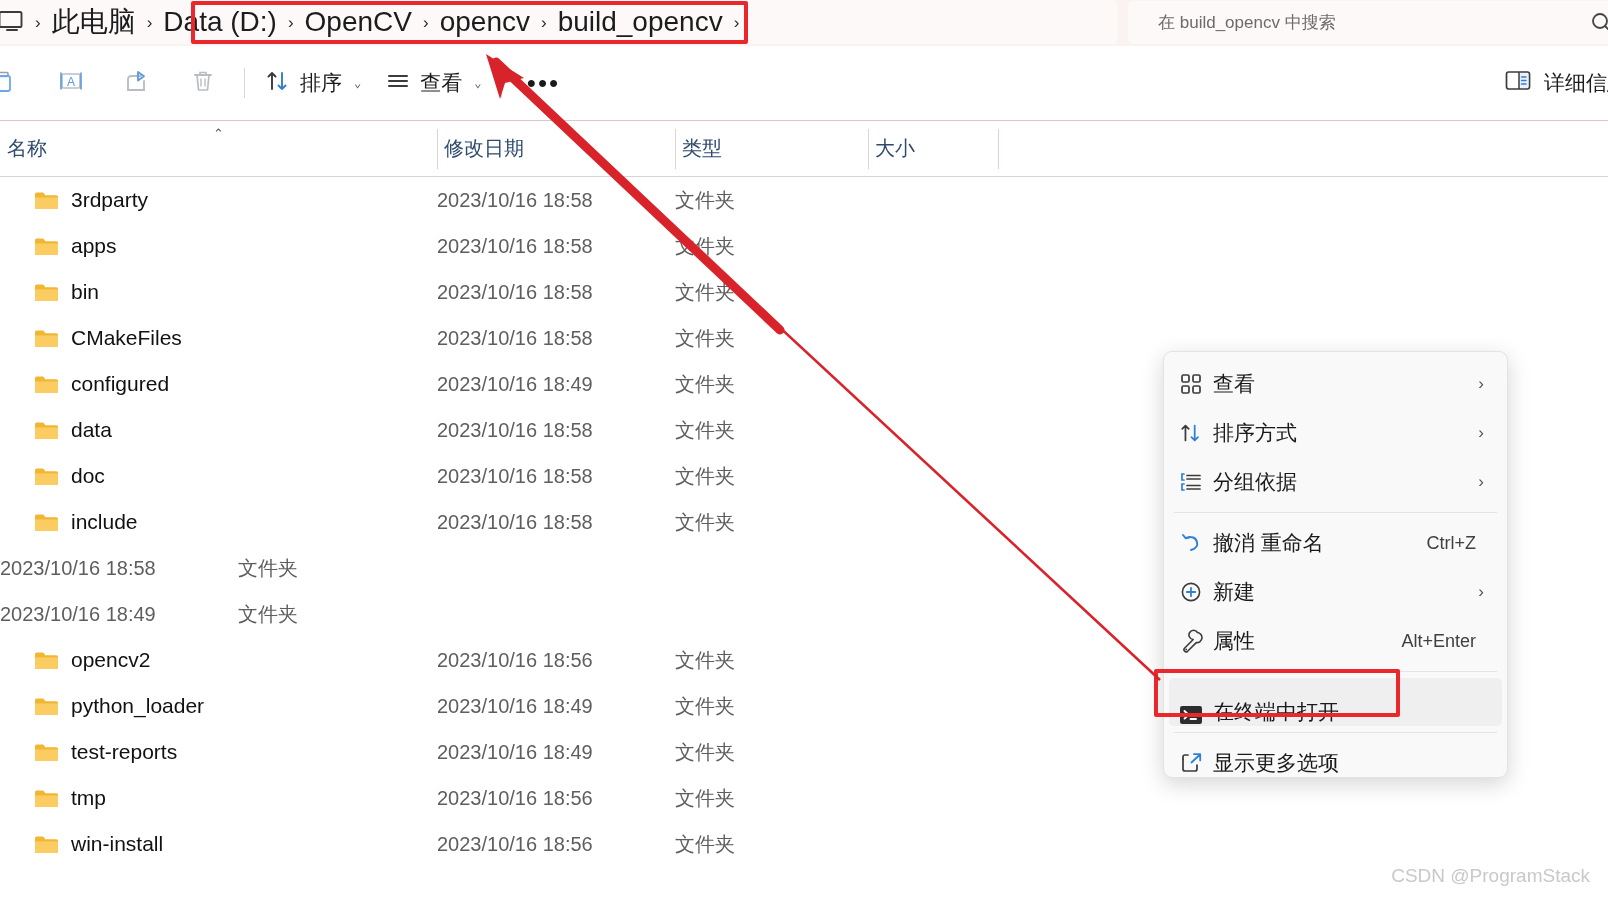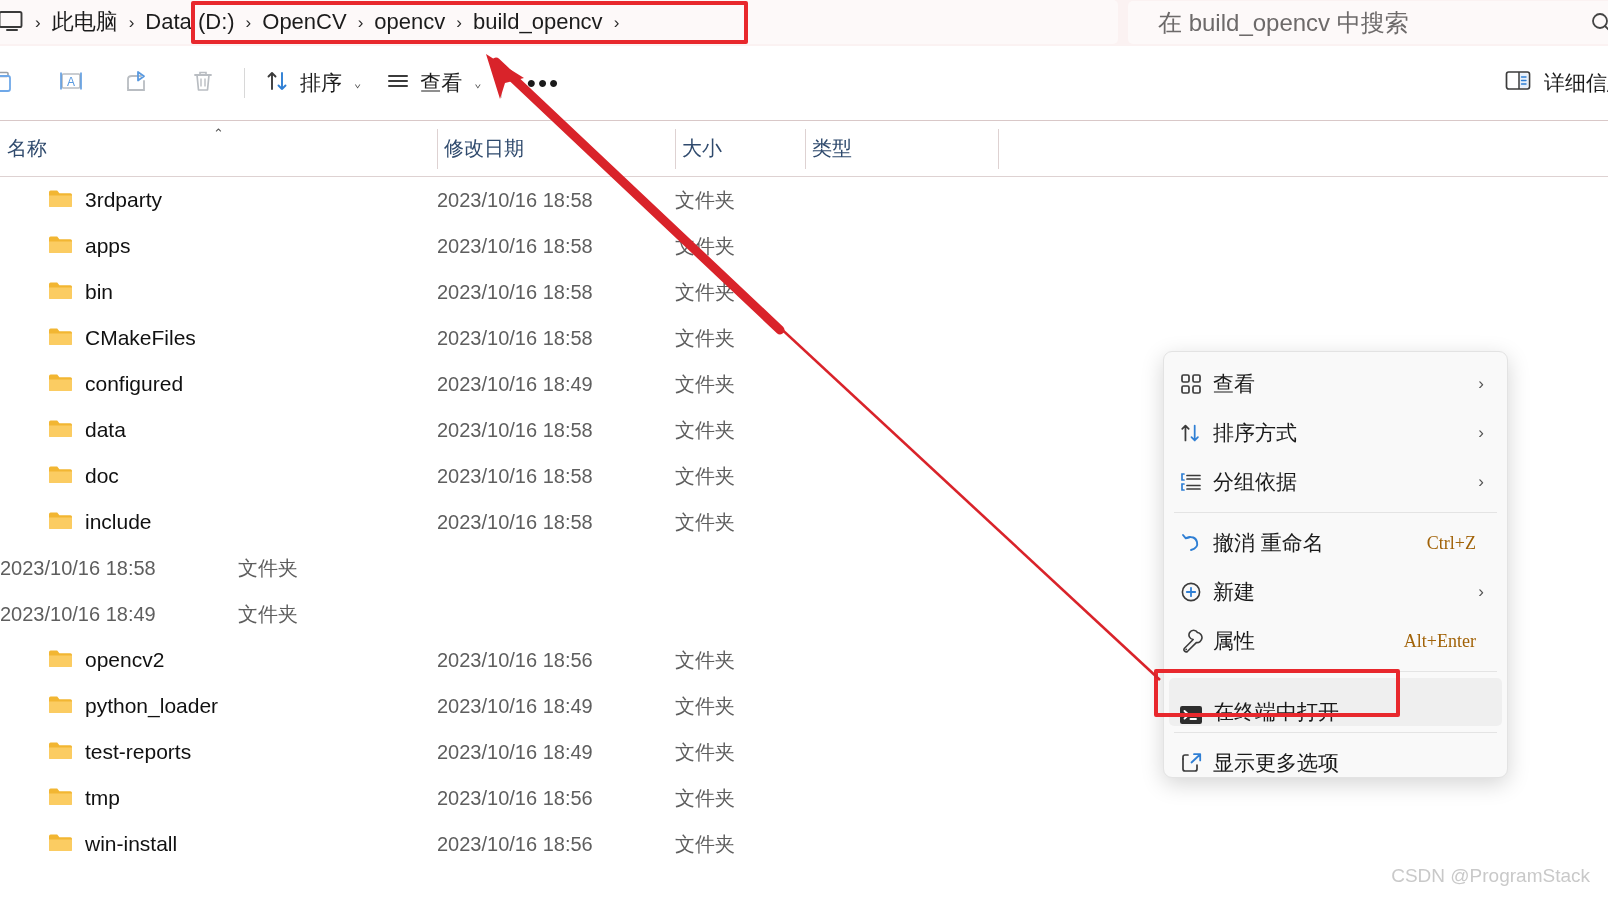--- a/index.html
+++ b/index.html
@@ -27,35 +27,35 @@
   .pc-icon { width: 26px; height: 26px; margin-left: 4px; position: relative; flex: 0 0 auto; }
   .pc-icon svg { display:block; }
   .crumb-sep {
     color: #2b2b2b; font-size: 17px; padding: 0 11px; line-height: 1;
     user-select: none; flex: 0 0 auto;
   }
   .crumb {
     color: #1c1c1c; font-size: 21px; white-space: nowrap; flex: 0 0 auto;
     line-height: 1;
   }
-  .crumb.big { font-size: 22px; }
+  .crumb.big { font-size: 28px; }
 
   
   .path-highlight {
     position: absolute; left: 191px; top: 1px; width: 557px; height: 43px;
     border: 4px solid #e8282d; border-radius: 2px; pointer-events: none;
   }
 
   .search-box {
     position: absolute; left: 1128px; top: 1px; width: 492px; height: 43px;
     background: #fdf9f9; border-radius: 5px;
     display: flex; align-items: center;
   }
   .search-ph {
-    color: #6d6a6a; font-size: 24px; margin-left: 30px; white-space: nowrap;
+    color: #6d6a6a; font-size: 17px; margin-left: 30px; white-space: nowrap;
   }
   .search-ico {
     position: absolute; right: 6px; top: 10px; width: 24px; height: 24px;
     color: #444;
   }
 
   
   .toolbar {
     position: absolute; left: 0; top: 46px; width: 1608px; height: 75px;
     background: #ffffff;
@@ -97,21 +97,21 @@
   .sort-caret {
     position: absolute; left: 50%; top: 5px; transform: translateX(-50%);
     font-size: 13px; color: #5b5b5b;
   }
 
   
   .list { position: absolute; left: 0; top: 177px; width: 1608px; height: 724px; background:#fff; }
   .row {
     position: relative; height: 46px; display: flex; align-items: center;
   }
-  .cell-name { width: 437px; display: flex; padding-left: 48px; flex:0 0 auto;}
+  .cell-name { width: 437px; display: flex; align-items: center; padding-left: 34px; flex:0 0 auto;}
   .folder-ico { width: 25px; height: 21px; position: relative; flex: 0 0 auto; margin-right: 12px; }
   .fname { font-size: 21px; color: #111; white-space: nowrap; }
   .cell-date { width: 238px; font-size: 20px; color: #5e5e5e; flex:0 0 auto; }
   .cell-type { width: 193px; font-size: 20px; color: #5e5e5e; flex:0 0 auto; }
   .cell-size { width: 130px; font-size: 20px; color: #5e5e5e; flex:0 0 auto; }
 
   
   .ctx {
     position: absolute; left: 1163px; top: 351px; width: 345px; height: 427px;
     background: #f9f9f9;
@@ -123,21 +123,21 @@
   .ctx-item {
     height: 48px; display: flex; align-items: center;
     margin: 1px 5px; border-radius: 5px; position: relative;
   }
   .ctx-item.hl { background: #efefef; align-items: flex-end; }
   .ctx-ico {
     width: 44px; display: flex; align-items: center; justify-content: center; flex:0 0 auto;
   }
   .ctx-lbl { font-size: 21px; color: #1a1a1a; white-space: nowrap; }
   .ctx-accel {
-    position: absolute; right: 26px; font-size: 18px; color: #a16207; font-family: Liberation Serif, serif;
+    position: absolute; right: 26px; font-size: 18px; color: #404040;
   }
   .ctx-chev {
     position: absolute; right: 18px; font-size: 17px; color: #555;
   }
   .ctx-sep { height: 1px; background: #e4e4e4; margin: 6px 10px; }
 
   .term-highlight {
     position: absolute; left: 1154px; top: 669px; width: 246px; height: 48px;
     border: 4px solid #e8282d; border-radius: 2px; pointer-events: none;
   }
@@ -279,25 +279,25 @@
   </div>
 
   <div class="col-head">
     <div class="col" style="width:437px;">
       <span class="sort-caret">⌃</span>
       <span class="ct">名称</span>
     </div>
     <div class="col sep" style="width:238px;">
       <span class="ct">修改日期</span>
     </div>
+    <div class="col sep" style="width:193px;">
+      <span class="ct">类型</span>
+    </div>
     <div class="col sep" style="width:130px;">
       <span class="ct">大小</span>
-    </div>
-    <div class="col sep" style="width:193px;">
-      <span class="ct">类型</span>
     </div>
     <div class="col sep" style="width:60px;"></div>
   </div>
 
   <div class="list" id="file-list">
       <div class="row">
         <div class="cell-name">
           <span class="folder-ico"><svg width="25" height="21" viewBox="0 0 25 21">
               <path d="M1 4.2 Q1 2.6 2.6 2.6 L9.2 2.6 L11.4 5.2 L22.4 5.2 Q24 5.2 24 6.8 L24 17.4 Q24 19 22.4 19 L2.6 19 Q1 19 1 17.4 Z" fill="#f2b632"></path>
               <path d="M1 7.4 L24 7.4 L24 17.4 Q24 19 22.4 19 L2.6 19 Q1 19 1 17.4 Z" fill="#fbcc62"></path>

